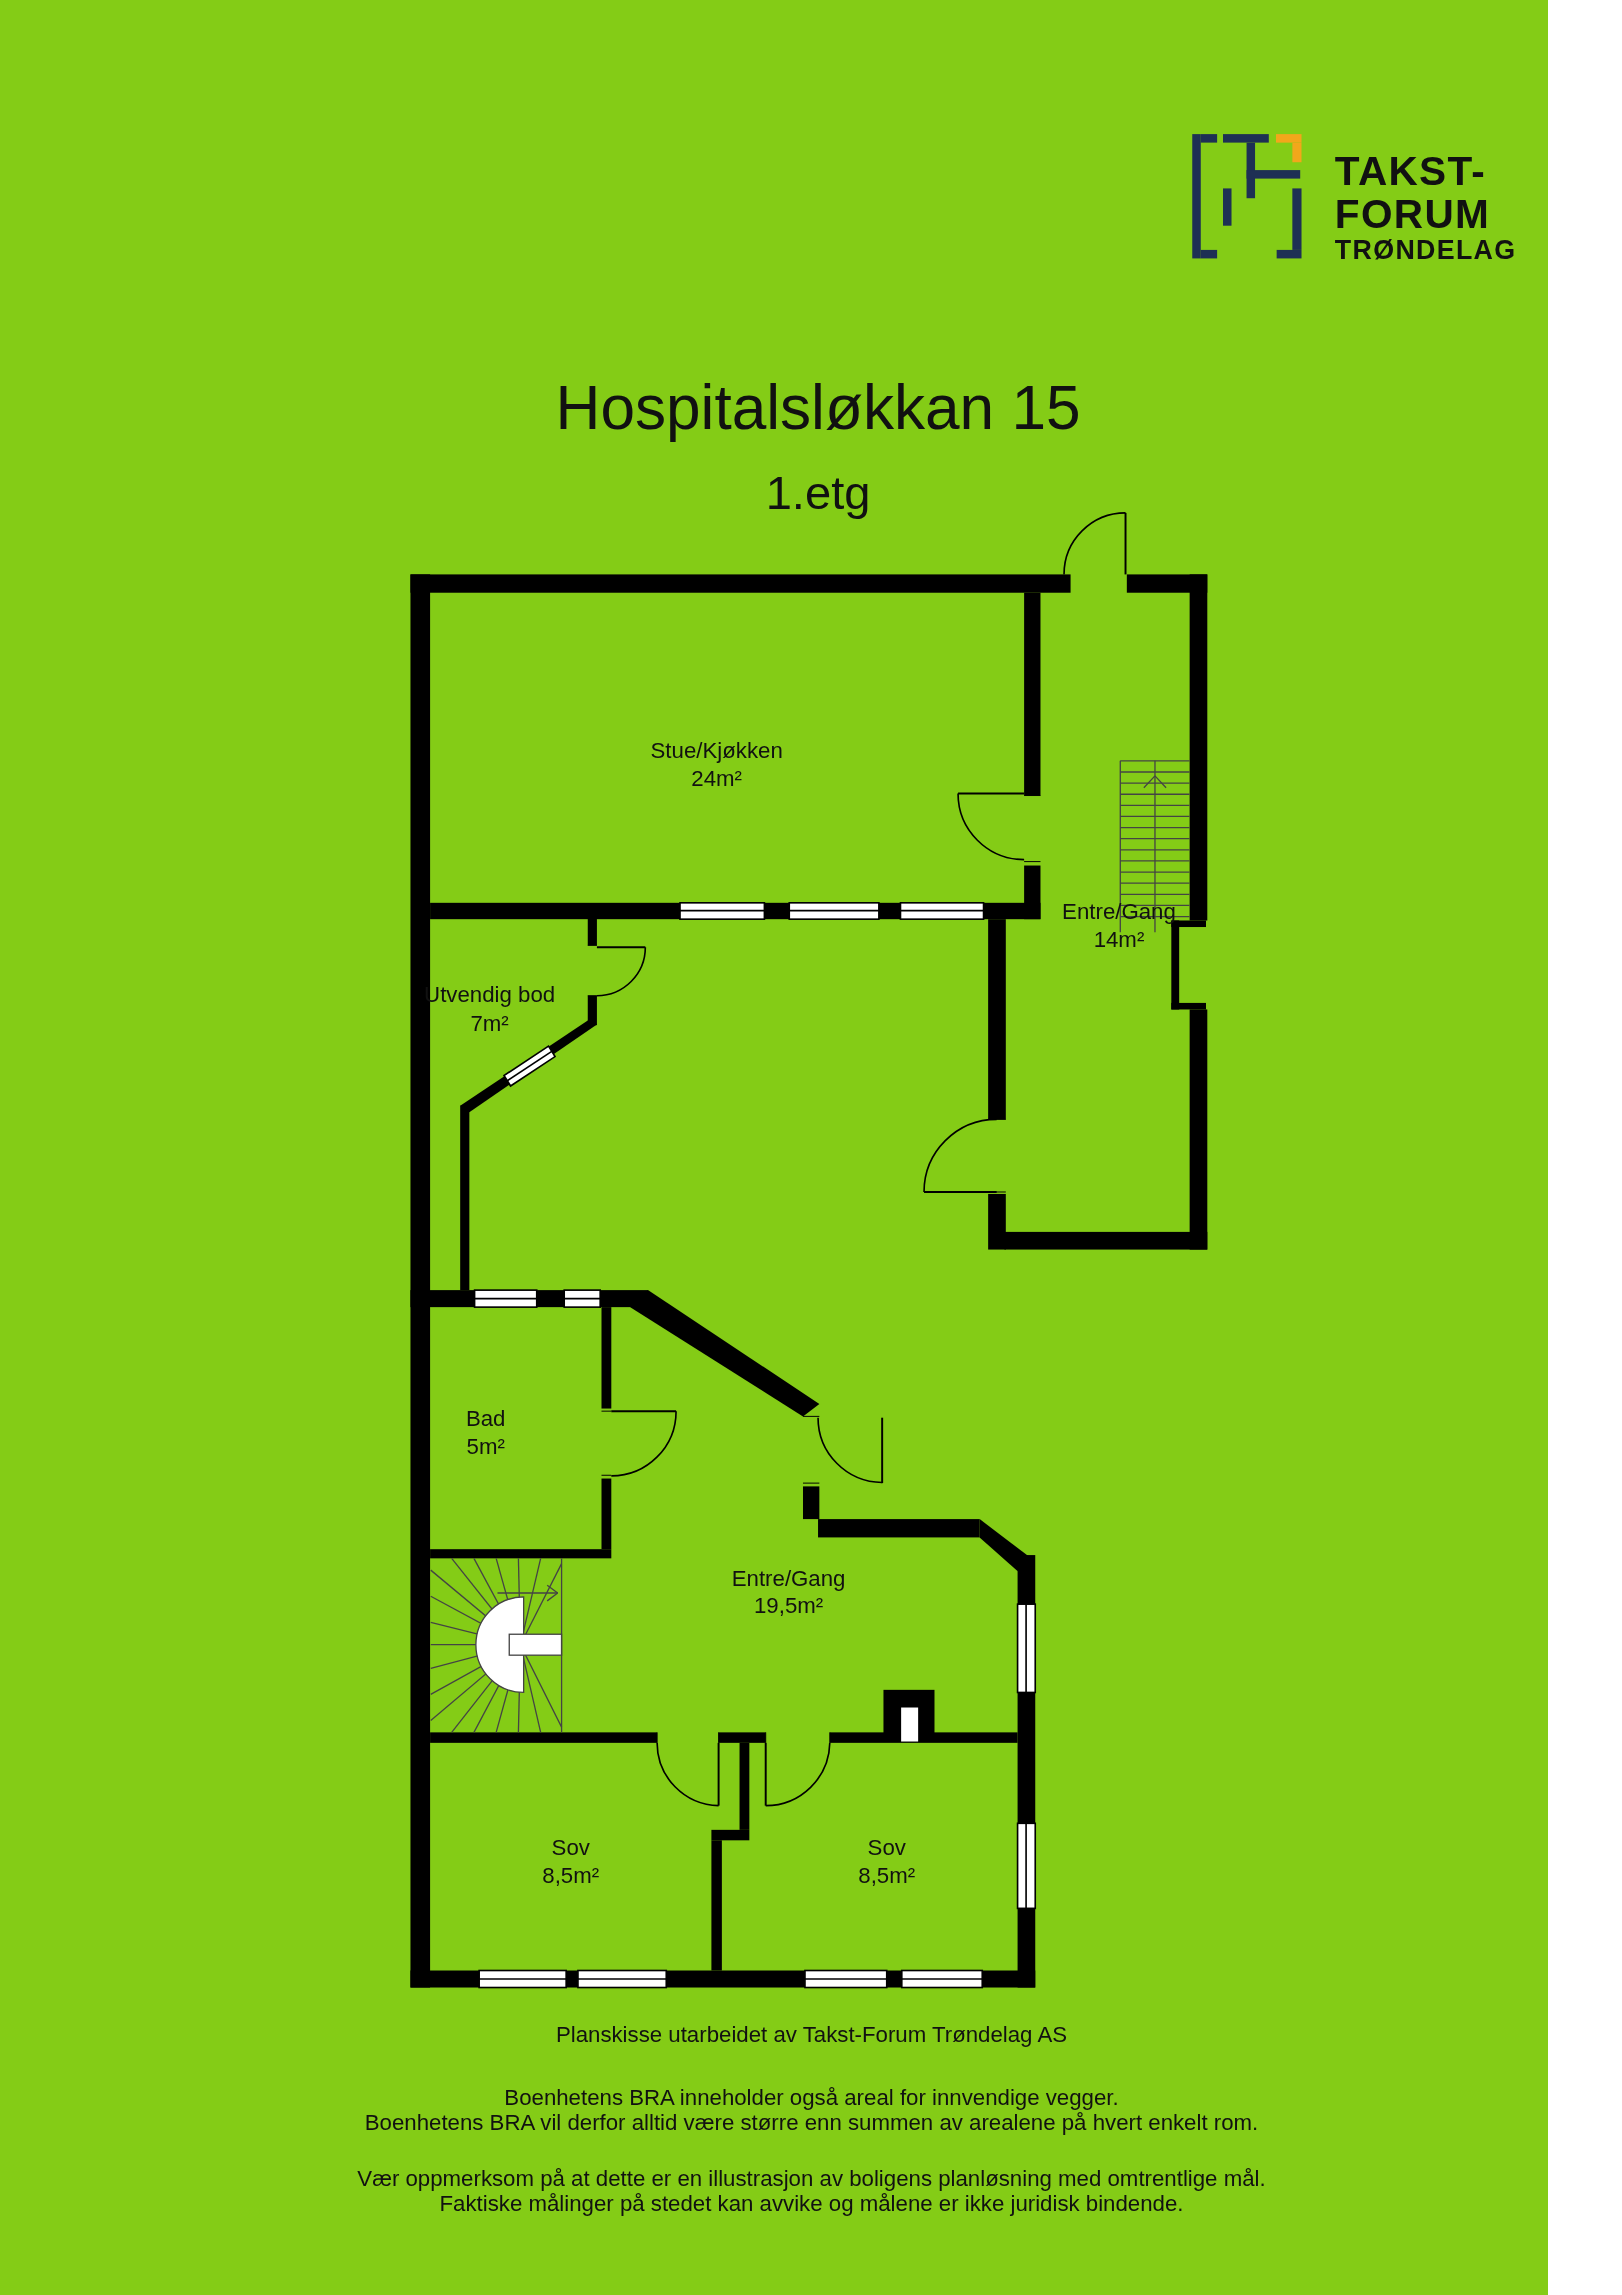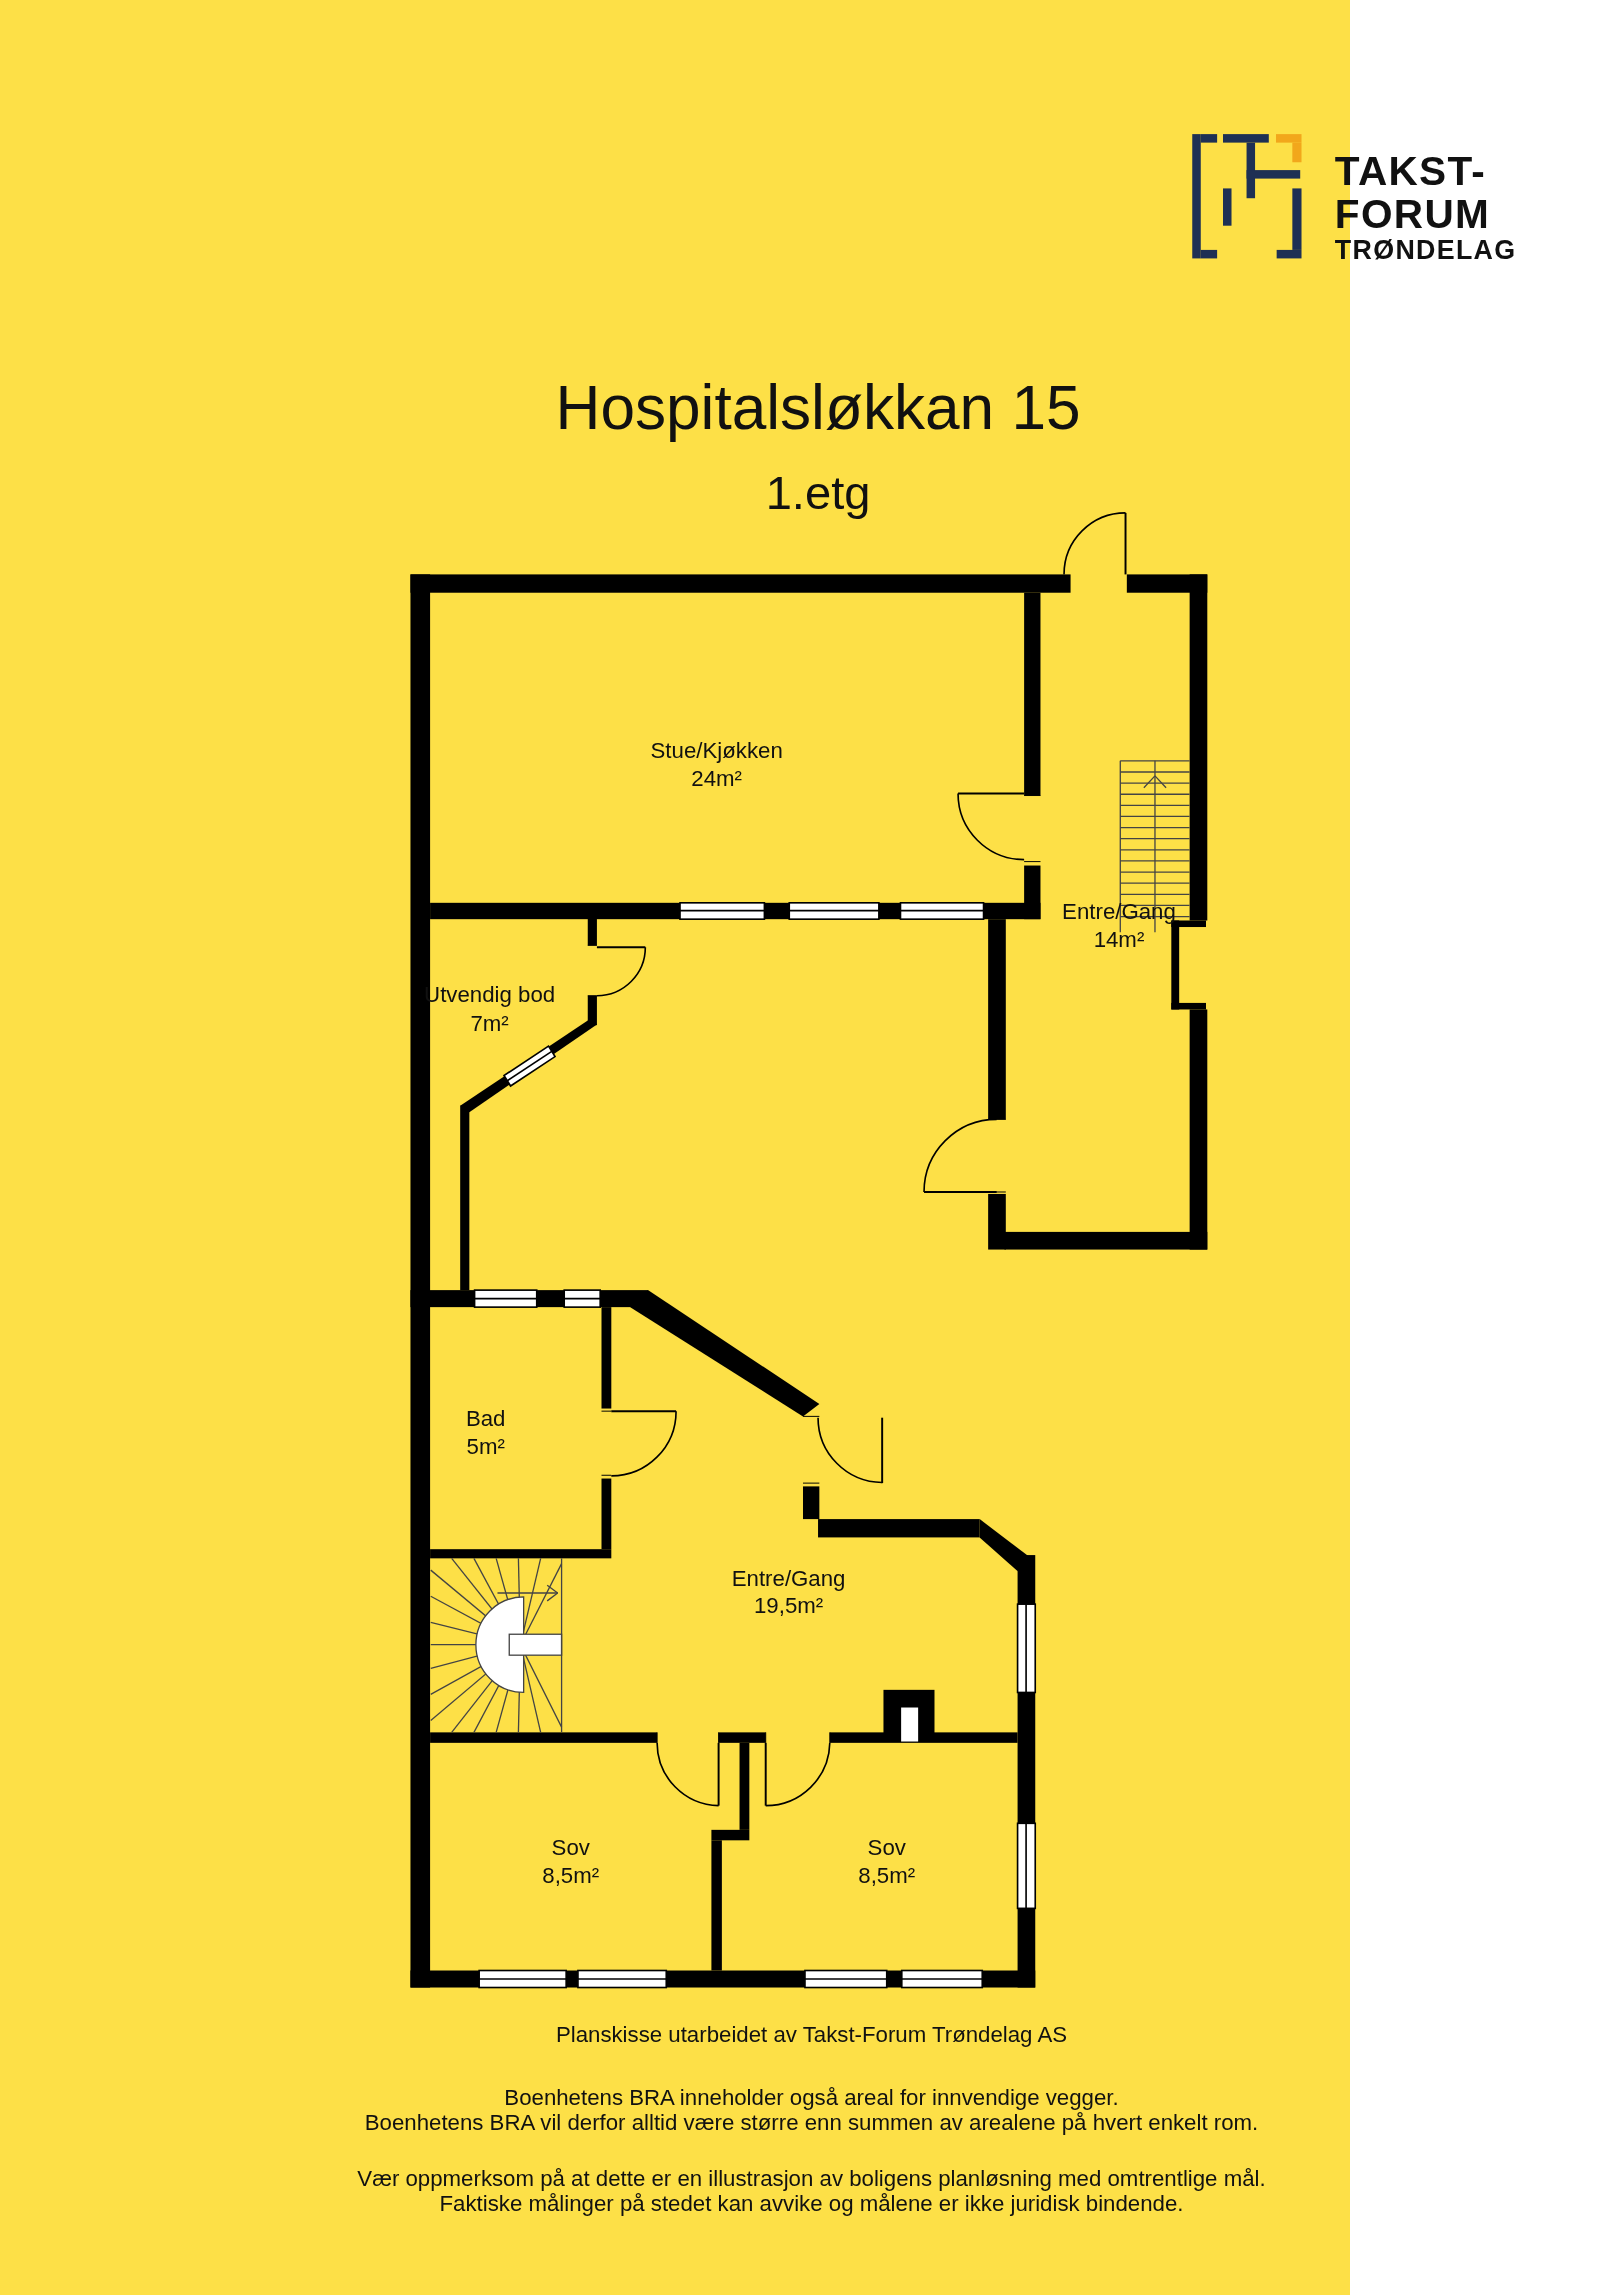--- a/index.html
+++ b/index.html
@@ -1,16 +1,16 @@
 <!DOCTYPE html>
 <html style="font-size:10.5px"><head>
 <meta charset="utf-8">
 <style>
   html,body{margin:0;padding:0;background:#fff;}
-  .page{width:1350px;height:2295px;background:#fde047;position:relative;font-family:"Liberation Sans",sans-serif;}
+  .page{width:1548px;height:2295px;background:#84cc16;position:relative;font-family:"Liberation Sans",sans-serif;}
   svg{display:block;}
   text{font-family:"Liberation Sans",sans-serif;fill:#111;}
   .room-name,.room-area{font-size:34px;}
   .title-text{font-size:95px;}
   .subtitle-text{font-size:72px;}
   .footer-text{font-size:34px;}
   .logo-line{font-weight:bold;letter-spacing:2px;}
 </style>
 </head>
 <body>

